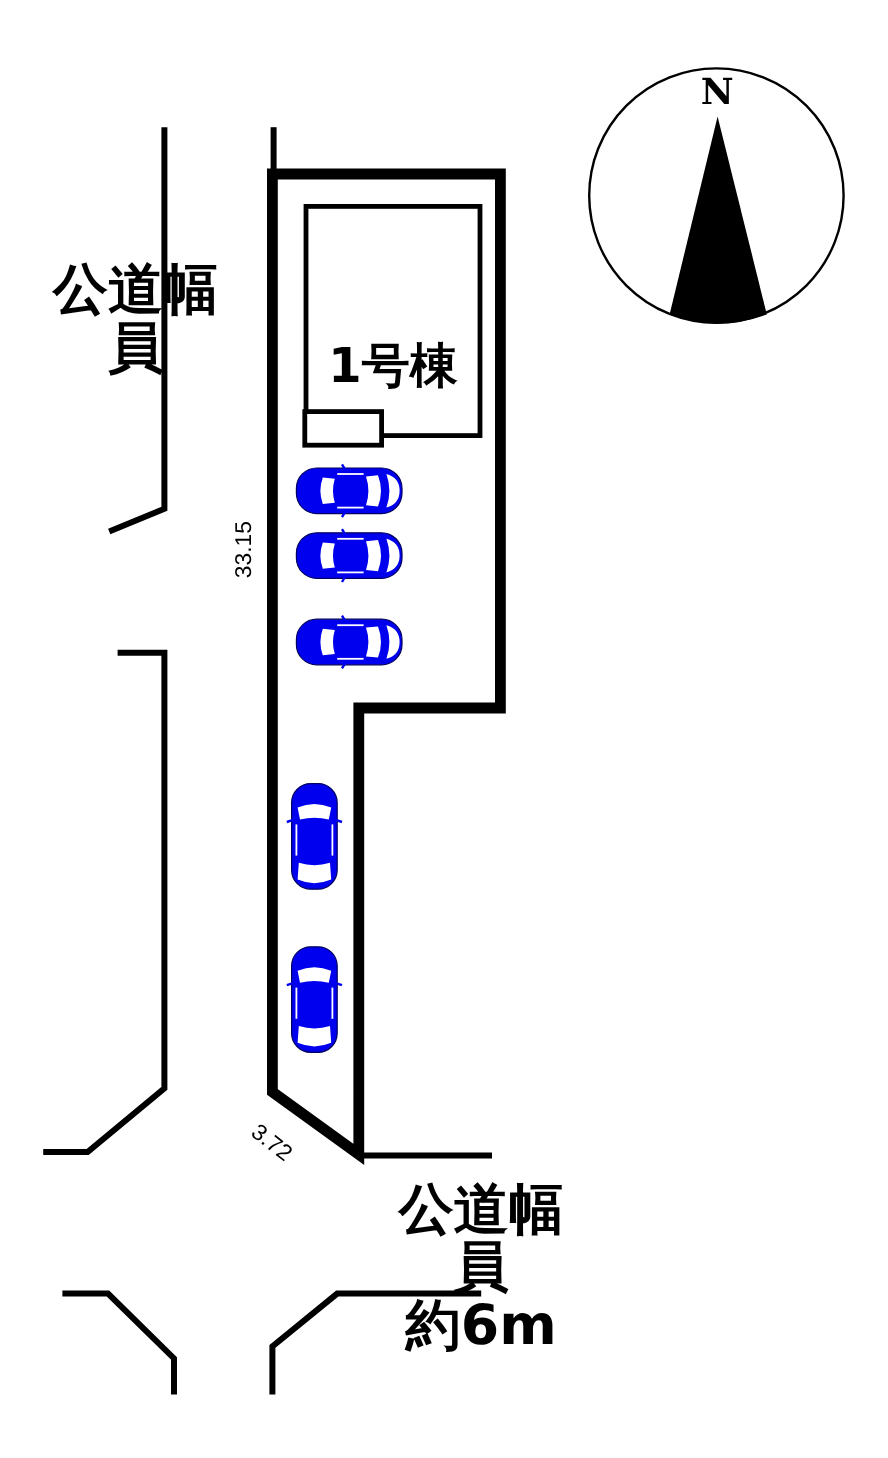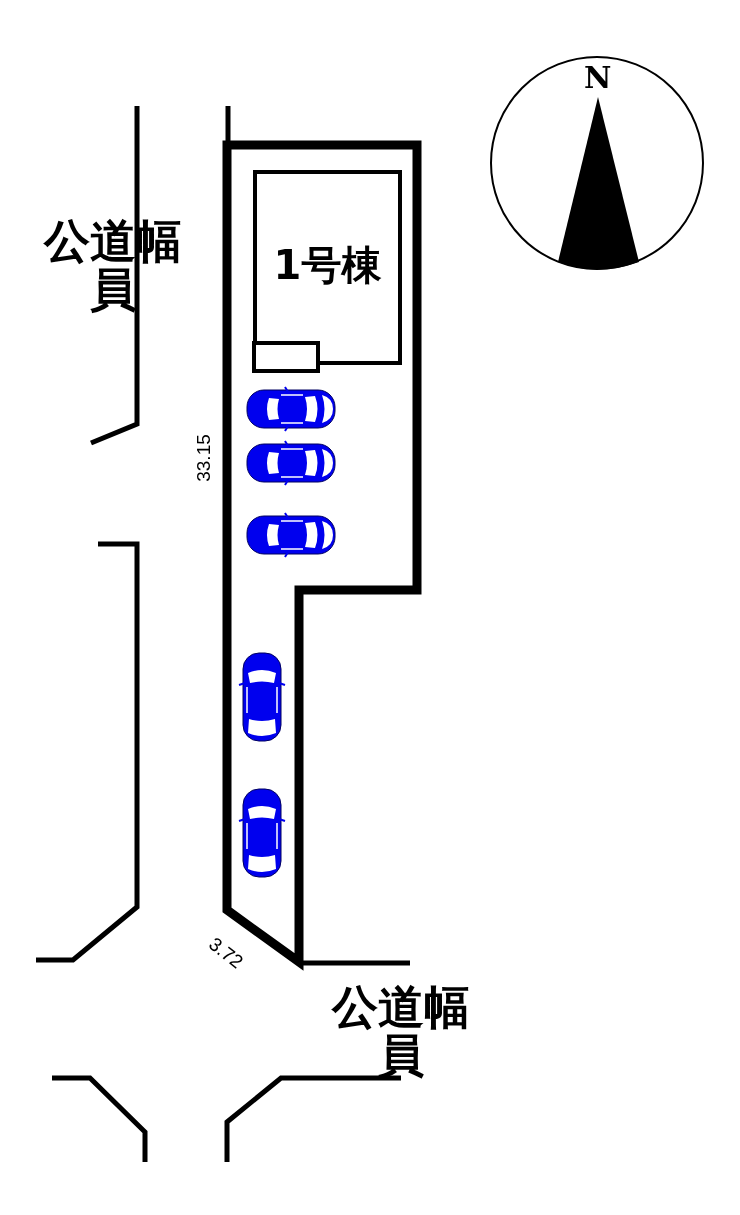--- a/index.html
+++ b/index.html
@@ -2,21 +2,21 @@
 <html><head>
 <meta charset="utf-8">
 <style>
   html, body { margin: 0; padding: 0; background: #ffffff; }
   body { width: 740px; height: 1215px; position: relative; overflow: hidden;
          font-family: "DejaVu Sans", "Liberation Sans", sans-serif; }
   #plan { position: absolute; left: 0; top: 0; }
   .lbl { position: absolute; color: #000; font-weight: bold; text-align: center;
          font-family: "DejaVu Sans", "Liberation Sans", sans-serif; line-height: 1.05; }
   .road-label { font-size: 46px; }
-  .building-label { font-size: 40px; }
+  .building-label { font-size: 40px; margin-top: 40px; }
   .dim { position: absolute; font-size: 19px; color: #000;
          font-family: "Liberation Sans", "DejaVu Sans", sans-serif; white-space: nowrap; }
   .compass-n { position: absolute; font-family: "DejaVu Serif", "Liberation Serif", serif;
          font-weight: bold; font-size: 30px; color: #000; }
 </style>
 </head>
 <body>
 
 <svg id="plan" width="740" height="1215" viewBox="0 0 740 1215" xmlns="http://www.w3.org/2000/svg">
   <defs>
@@ -98,13 +98,14 @@
 </div>
 
 <div class="lbl building-label" style="left:255px; top:244px; width:145px;">1号棟</div>
 
 <div class="dim" style="left:180px; top:447px; transform: rotate(-90deg); transform-origin: center;">33.15</div>
 
 <div class="dim" style="left:218px; top:933px; transform: rotate(38deg); transform-origin: left top;">3.72</div>
 
 <div class="lbl road-label" style="left:316px; top:983px; width:170px;">
   <div>公道幅員</div>
+  <div>約6m</div>
 </div>
 
 </body></html>

